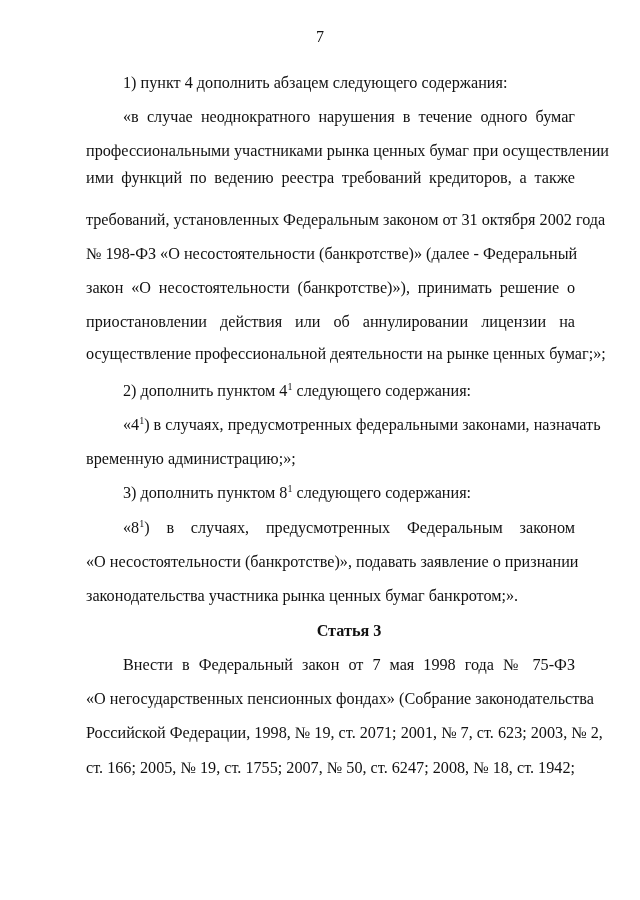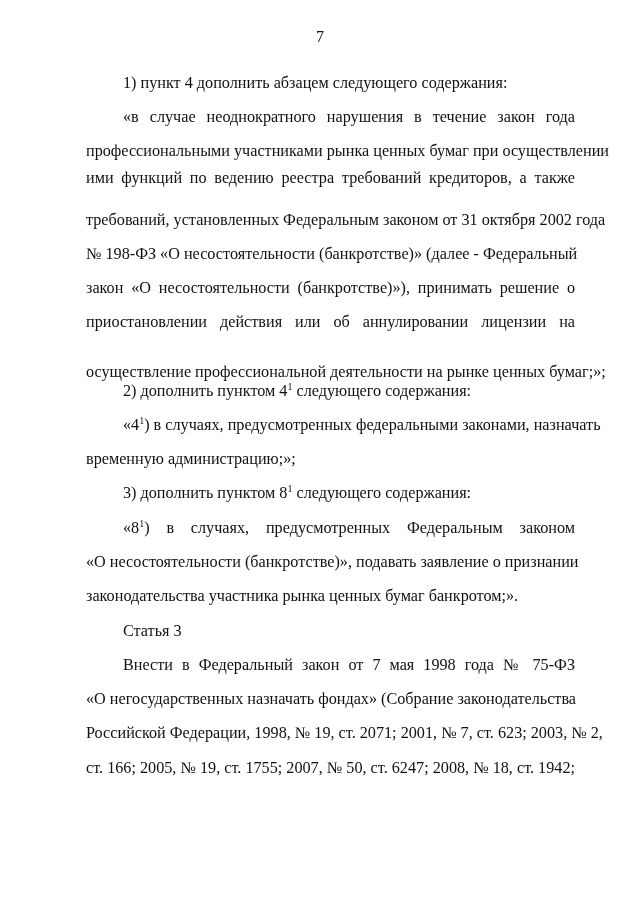--- a/index.html
+++ b/index.html
@@ -2,46 +2,46 @@
 <html><head>
 <meta charset="utf-8">
 <style>
   html, body { margin: 0; padding: 0; background: #ffffff; }
   body { width: 640px; height: 900px; position: relative; overflow: hidden;
          font-family: "Liberation Serif", serif; color: #111111; }
   .page-number { position: absolute; top: 28px; left: 0; width: 640px; text-align: center; font-size: 16px; }
   .line { position: absolute; left: 86px; width: 489px; font-size: 16.2px; line-height: 20px; white-space: nowrap; }
   .line.indent { left: 123px; width: 452px; }
   .just { text-align: justify; text-align-last: justify; }
-  .bold { font-weight: normal; }
+  .bold { font-weight: bold; text-align: center; }
   sup { font-size: 10px; line-height: 0; vertical-align: 6px; }
 </style>
 </head>
 <body>
 
 <div>
   <div class="page-number">7</div>
 
   <div class="line indent" style="top:73px">1) пункт 4 дополнить абзацем следующего содержания:</div>
-  <div class="line indent just" style="top:107px">«в случае неоднократного нарушения в течение закон года</div>
+  <div class="line indent just" style="top:107px">«в случае неоднократного нарушения в течение одного бумаг</div>
   <div class="line just" style="top:141px">профессиональными участниками рынка ценных бумаг при осуществлении</div>
   <div class="line just" style="top:168px">ими функций по ведению реестра требований кредиторов, а также</div>
   <div class="line just" style="top:210px">требований, установленных Федеральным законом от 31 октября 2002 года</div>
   <div class="line just" style="top:244px">№ 198-ФЗ «О несостоятельности (банкротстве)» (далее - Федеральный</div>
   <div class="line just" style="top:278px">закон «О несостоятельности (банкротстве)»), принимать решение о</div>
   <div class="line just" style="top:312px">приостановлении действия или об аннулировании лицензии на</div>
-  <div class="line" style="top:362px">осуществление профессиональной деятельности на рынке ценных бумаг;»;</div>
+  <div class="line" style="top:344px">осуществление профессиональной деятельности на рынке ценных бумаг;»;</div>
 
   <div class="line indent" style="top:381px"><span>2) дополнить пунктом 4</span><sup>1</sup><span> следующего содержания:</span></div>
   <div class="line indent" style="top:415px"><span>«4</span><sup>1</sup><span>) в случаях, предусмотренных федеральными законами, назначать</span></div>
   <div class="line" style="top:449px">временную администрацию;»;</div>
   <div class="line indent" style="top:483px"><span>3) дополнить пунктом 8</span><sup>1</sup><span> следующего содержания:</span></div>
   <div class="line indent just" style="top:518px"><span>«8</span><sup>1</sup><span>) в случаях, предусмотренных Федеральным законом</span></div>
   <div class="line just" style="top:552px">«О несостоятельности (банкротстве)», подавать заявление о признании</div>
   <div class="line" style="top:586px">законодательства участника рынка ценных бумаг банкротом;».</div>
 
   <div class="line indent bold" style="top:621px">Статья 3</div>
 
   <div class="line indent just" style="top:655px">Внести в Федеральный закон от 7 мая 1998 года № 75-ФЗ</div>
-  <div class="line just" style="top:689px">«О негосударственных назначать фондах» (Собрание законодательства</div>
+  <div class="line just" style="top:689px">«О негосударственных пенсионных фондах» (Собрание законодательства</div>
   <div class="line just" style="top:723px">Российской Федерации, 1998, № 19, ст. 2071; 2001, № 7, ст. 623; 2003, № 2,</div>
   <div class="line just" style="top:758px">ст. 166; 2005, № 19, ст. 1755; 2007, № 50, ст. 6247; 2008, № 18, ст. 1942;</div>
 </div>
 
 </body></html>

